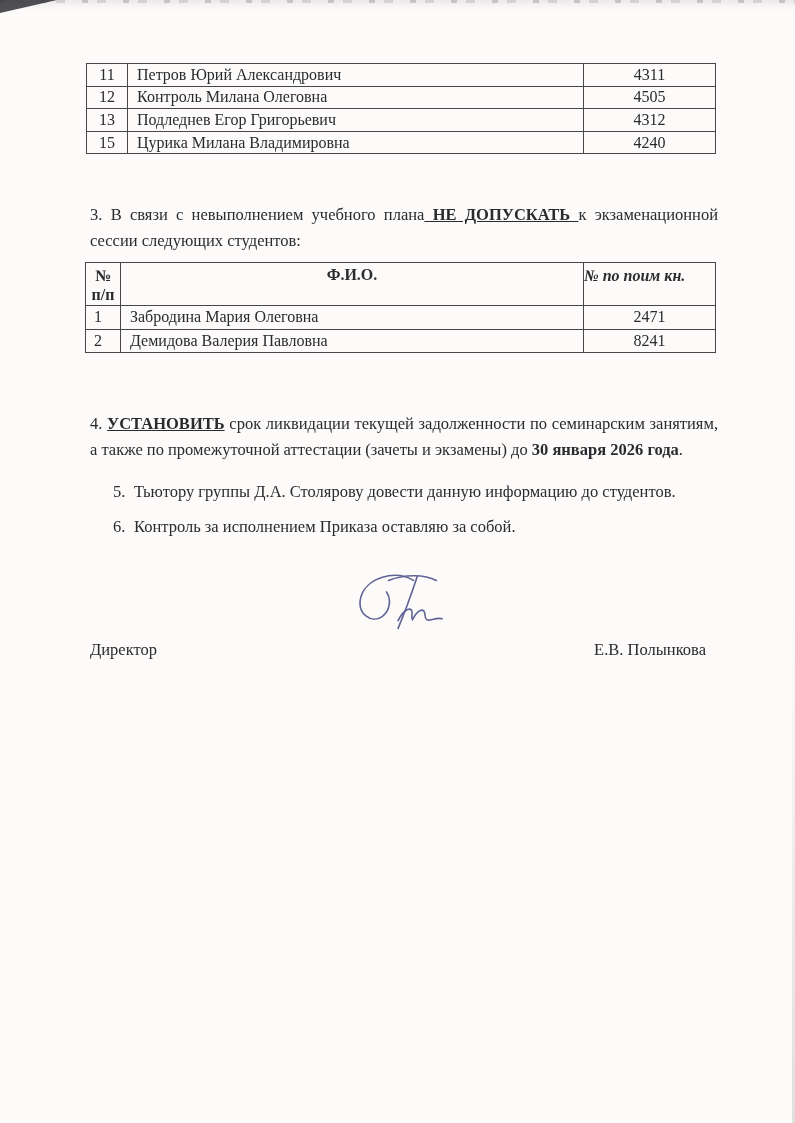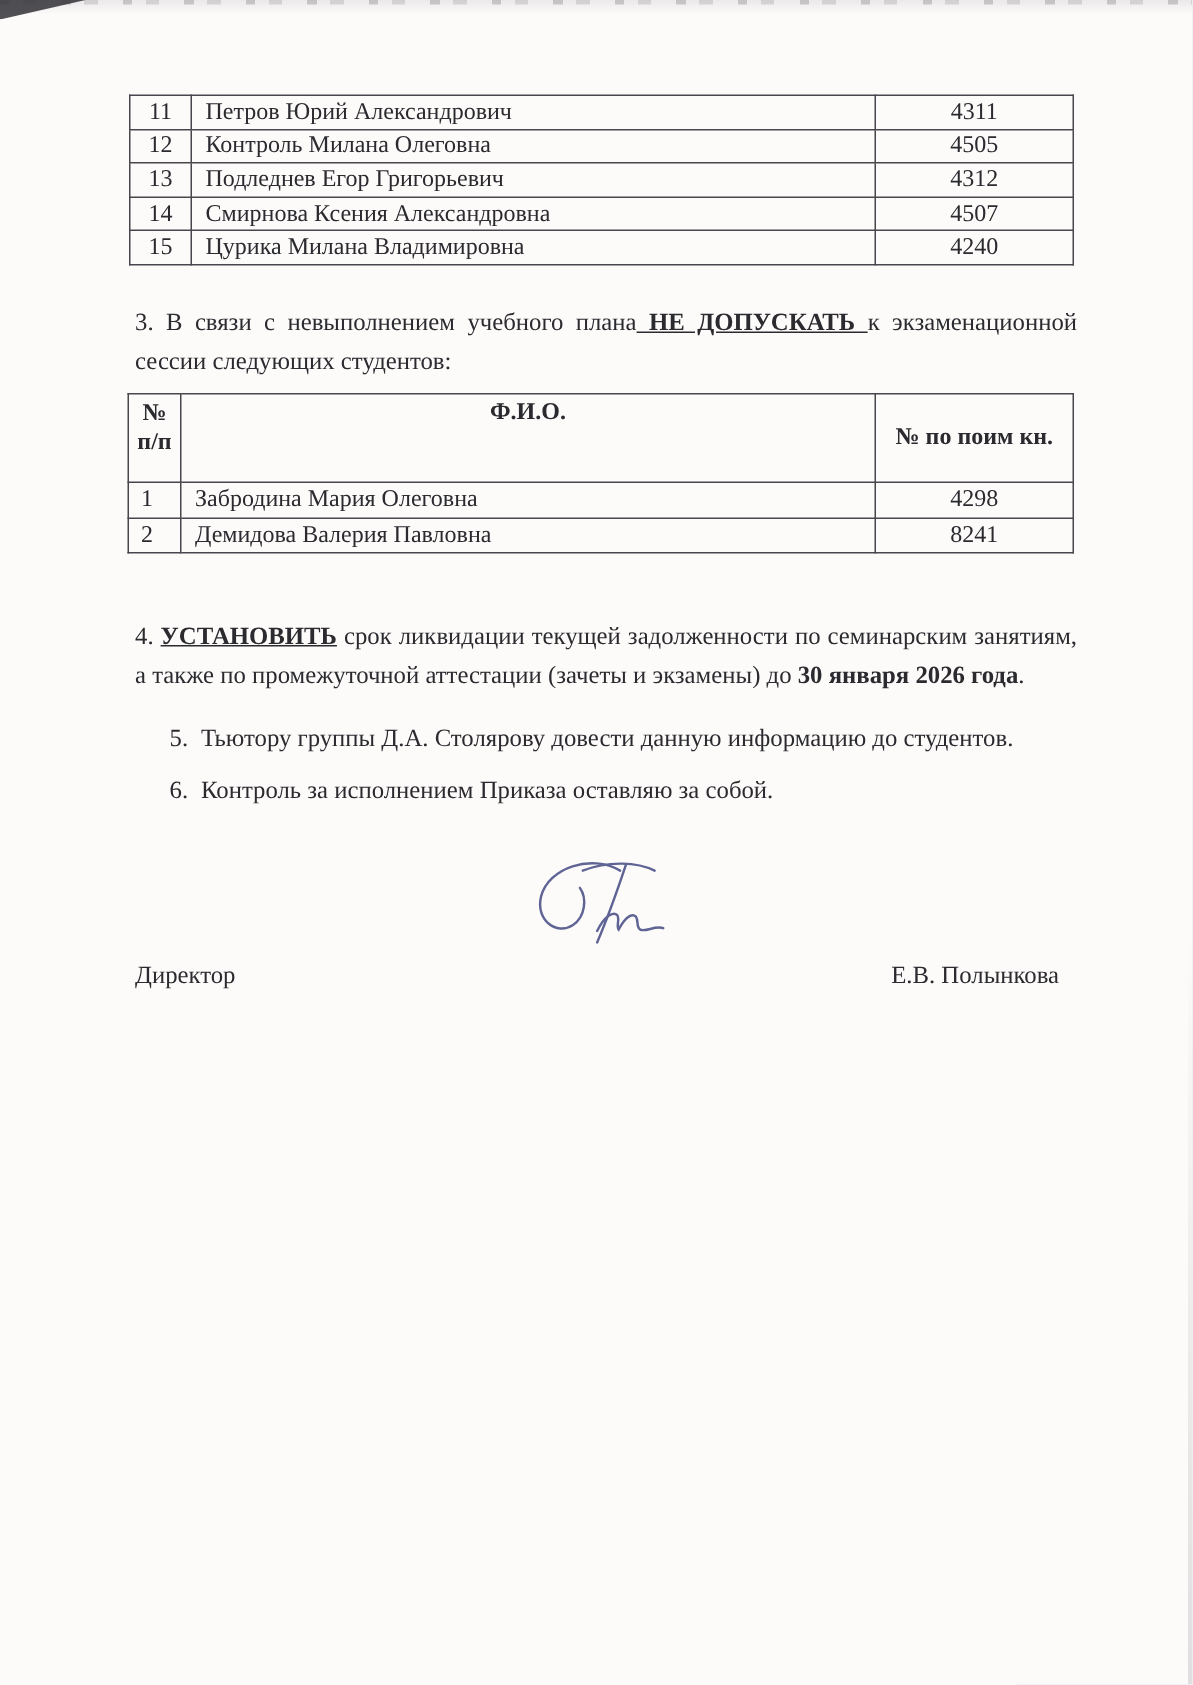--- a/index.html
+++ b/index.html
@@ -59,21 +59,21 @@
   #students-table .cell-num  { text-align: center; }
   #students-table .cell-name { padding-left: 9px; }
   #students-table .cell-book { text-align: center; }
 
   #excluded-table { left: 85px; top: 262px; width: 630px; }
   #excluded-table th { font-weight: bold; vertical-align: top; }
   #excluded-table .hdr-cell { height: 38px; }
   #excluded-table td { height: 22.6px; }
   #excluded-table .hdr-num { text-align: center; line-height: 19px; padding-top: 3px; }
   #excluded-table .hdr-fio  { text-align: center; padding-top: 3px; }
-  #excluded-table .hdr-book { text-align: center; padding-top: 20px; }
+  #excluded-table .hdr-book { text-align: left; padding-top: 4px; font-style: italic; }
   #excluded-table .cell-num  { text-align: left; padding-left: 8px; }
   #excluded-table .cell-name { padding-left: 9px; }
   #excluded-table .cell-book { text-align: center; }
 
   
   .para {
     position: absolute;
     font-size: 16.5px;
     line-height: 26px;
     text-align: justify;
@@ -130,25 +130,20 @@
         <td class="cell-num">12</td>
         <td class="cell-name">Контроль Милана Олеговна</td>
         <td class="cell-book">4505</td>
       </tr>
       <tr>
         <td class="cell-num">13</td>
         <td class="cell-name">Подледнев Егор Григорьевич</td>
         <td class="cell-book">4312</td>
       </tr>
       <tr>
-        <td class="cell-num">14</td>
-        <td class="cell-name">Смирнова Ксения Александровна</td>
-        <td class="cell-book">4507</td>
-      </tr>
-      <tr>
         <td class="cell-num">15</td>
         <td class="cell-name">Цурика Милана Владимировна</td>
         <td class="cell-book">4240</td>
       </tr>
     </tbody>
   </table>
 
   <div class="para" id="paragraph-3"><span>3. В связи с невыполнением учебного плана</span><span class="emph"> НЕ ДОПУСКАТЬ </span><span>к экзаменационной сессии следующих студентов:</span></div>
 
   <table class="doc-table" id="excluded-table">
@@ -162,21 +157,21 @@
         <th class="hdr-cell hdr-num">
             <div>№</div>
             <div>п/п</div>
           </th>
         <th class="hdr-cell hdr-fio">Ф.И.О.</th>
         <th class="hdr-cell hdr-book">№ по поим кн.</th>
       </tr>
       <tr>
         <td class="cell-num">1</td>
         <td class="cell-name">Забродина Мария Олеговна</td>
-        <td class="cell-book">4298</td>
+        <td class="cell-book">2471</td>
       </tr>
       <tr>
         <td class="cell-num">2</td>
         <td class="cell-name">Демидова Валерия Павловна</td>
         <td class="cell-book">8241</td>
       </tr>
     </tbody>
   </table>
 
   <div class="para" id="paragraph-4"><span>4. </span><span class="emph">УСТАНОВИТЬ</span><span> срок ликвидации текущей задолженности по семинарским занятиям, а также по промежуточной аттестации (зачеты и экзамены) до </span><span class="bold">30 января 2026 года</span><span>.</span></div>

